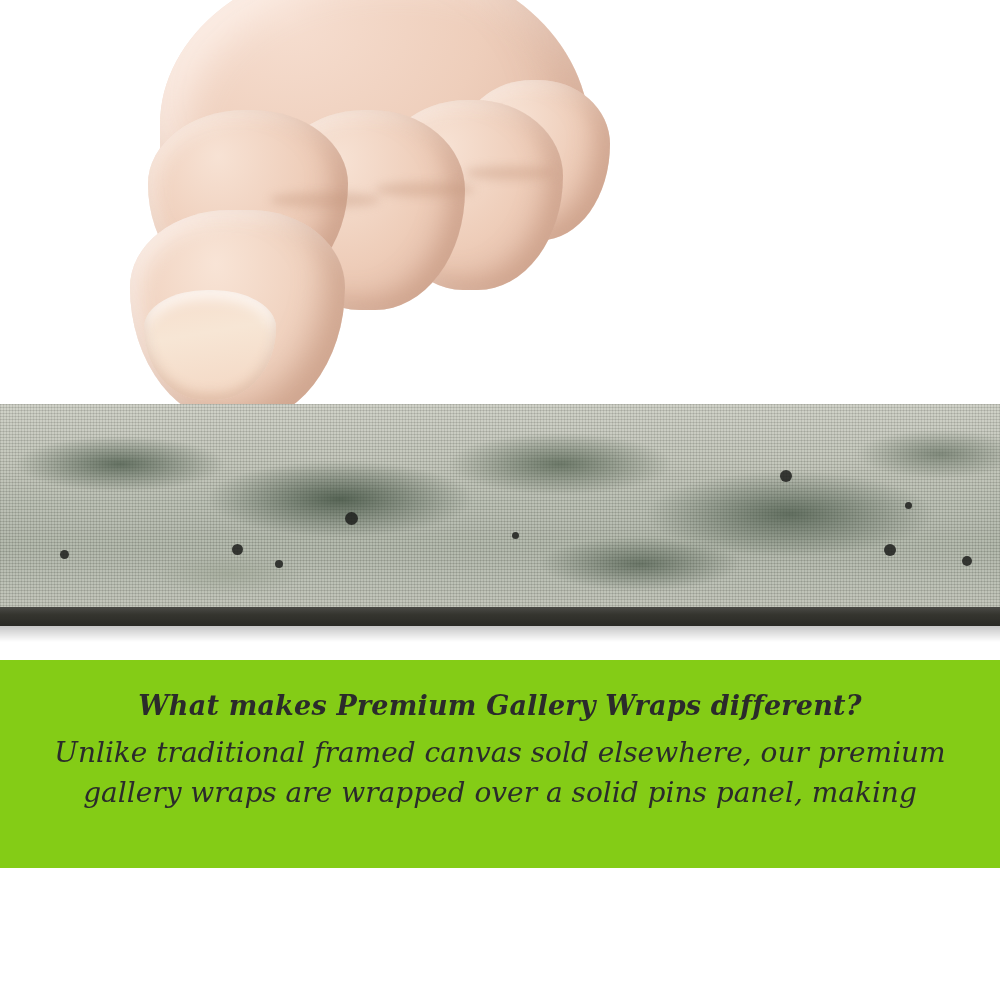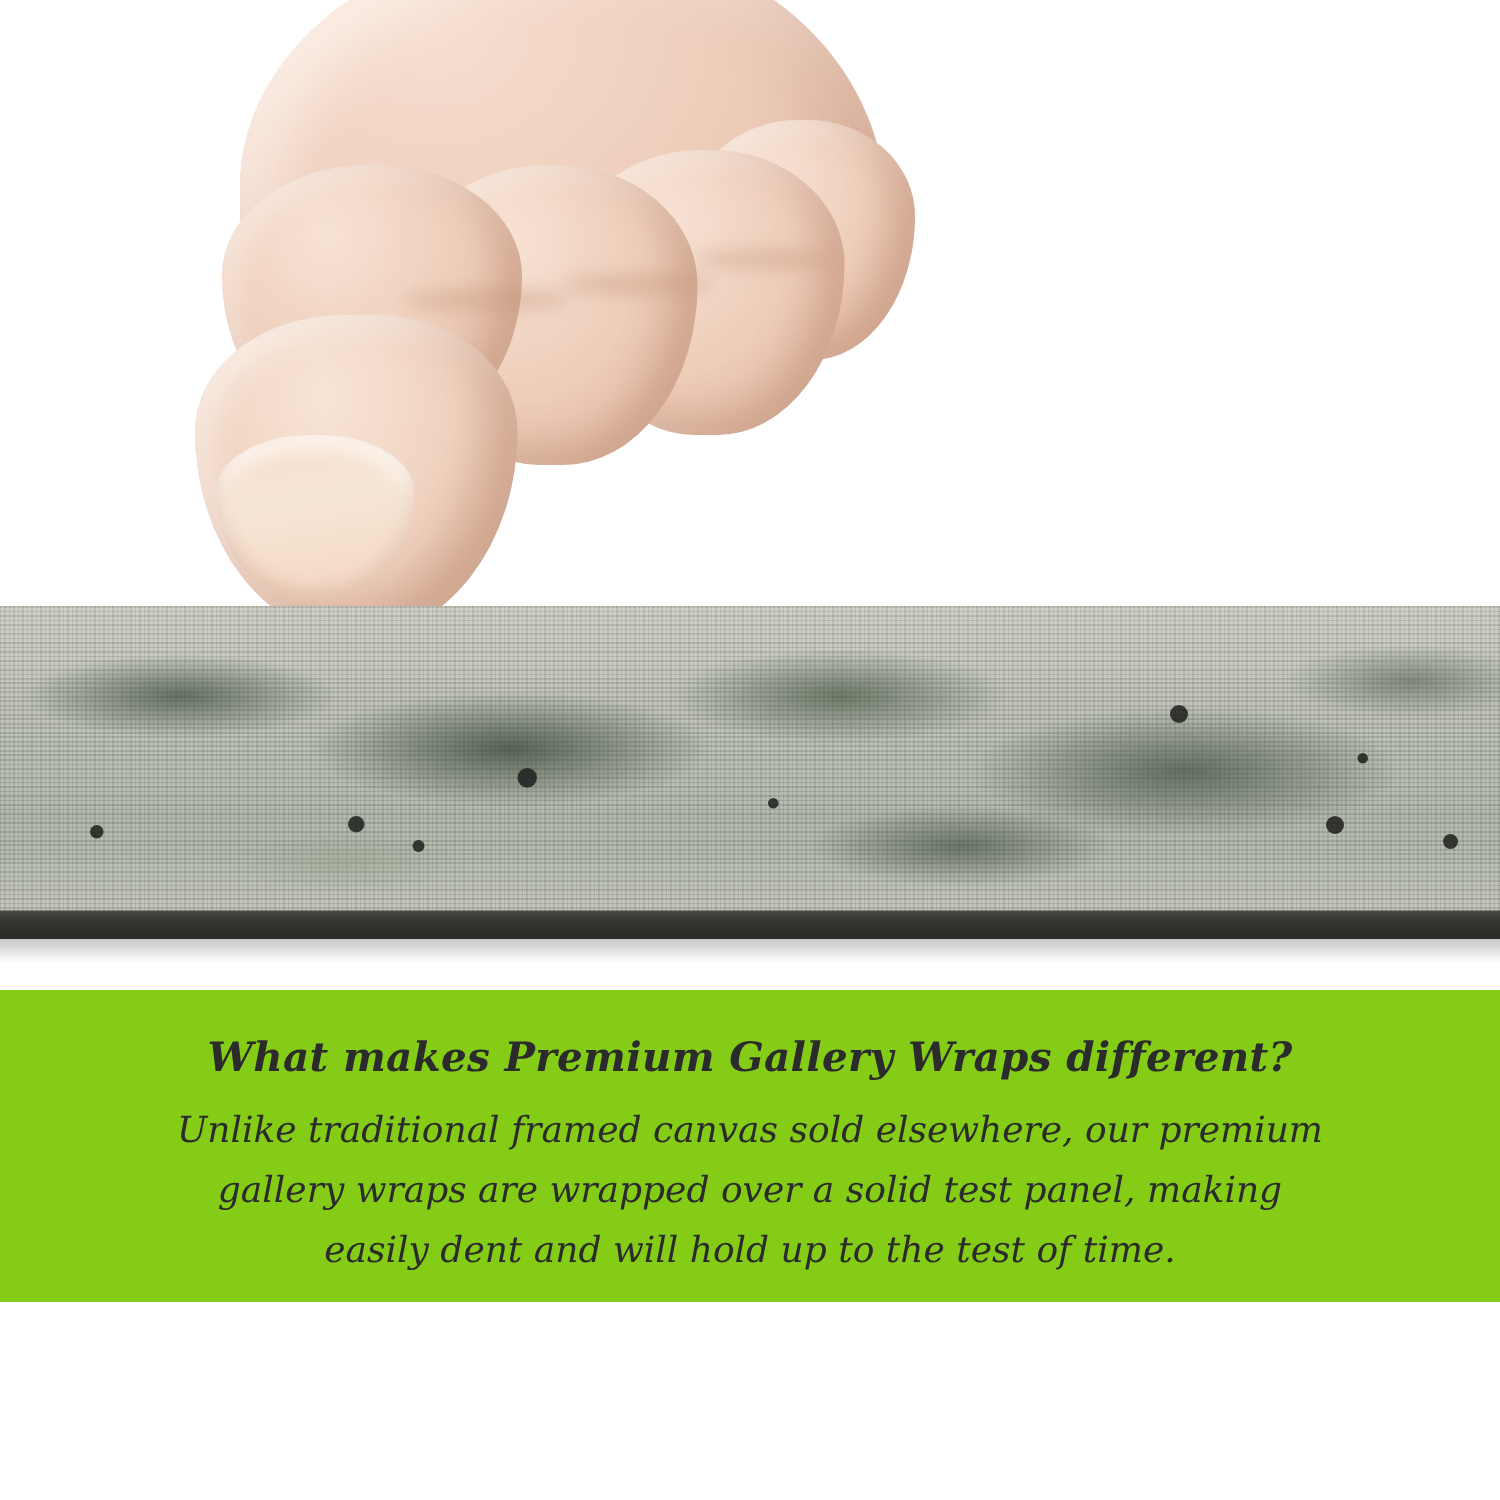--- a/index.html
+++ b/index.html
@@ -152,21 +152,21 @@
     font-family: "DejaVu Serif", serif;
     font-style: italic;
   }
   .caption-heading {
     font-size: 27px;
     font-weight: bold;
     letter-spacing: 0.2px;
     margin-bottom: 12px;
   }
   .caption-line {
-    font-size: 24px;
+    font-size: 28px;
     line-height: 40px;
     font-weight: normal;
   }
 </style>
 </head>
 <body>
 
 <div class="page">
 
   <div class="photo">
@@ -197,17 +197,16 @@
         <div class="speck" style="left:512px;top:128px;width:7px;height:7px;"></div>
       </div>
       <div class="canvas-edge"></div>
       <div class="canvas-shadow"></div>
     </div>
   </div>
 
   <div class="caption">
     <div class="caption-heading">What makes Premium Gallery Wraps different?</div>
     <div class="caption-line">Unlike traditional framed canvas sold elsewhere, our premium</div>
-    <div class="caption-line">gallery wraps are wrapped over a solid test panel, making</div>
-    <div class="caption-line">easily dent and will hold up to the test of time.</div>
+    <div class="caption-line">gallery wraps are wrapped over a solid pins panel, making</div>
   </div>
 
 </div>
 
 </body></html>

